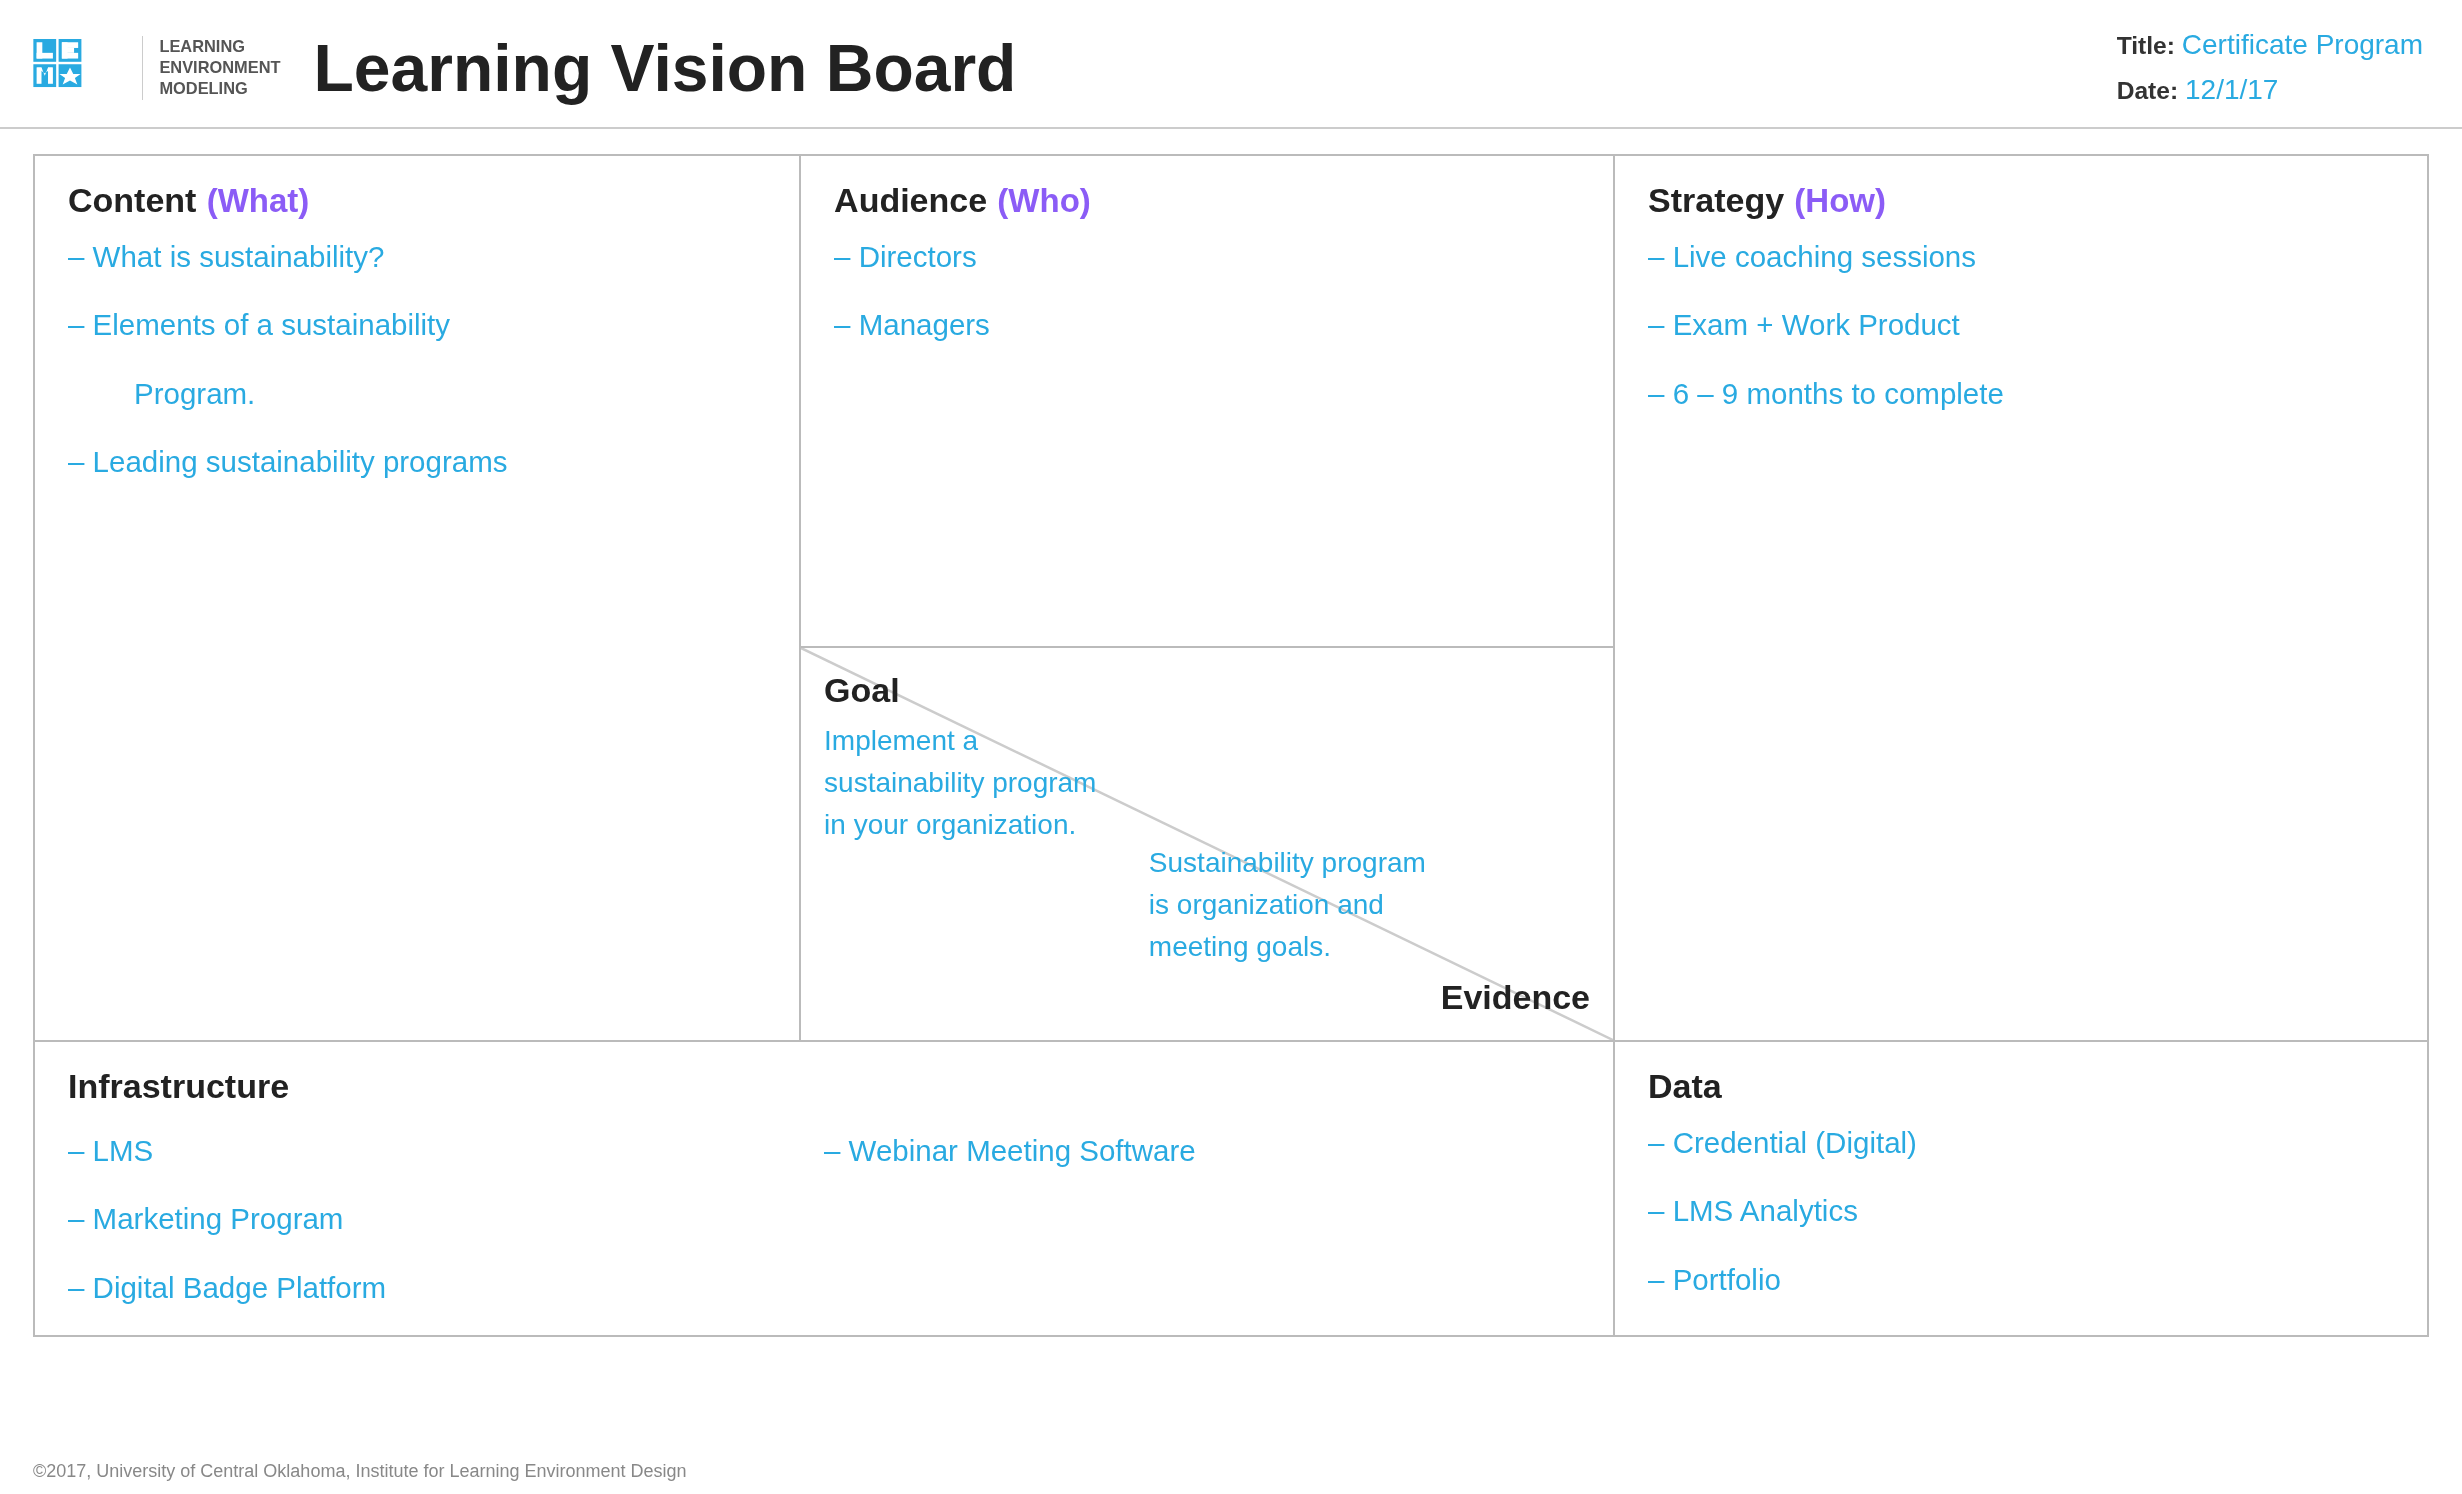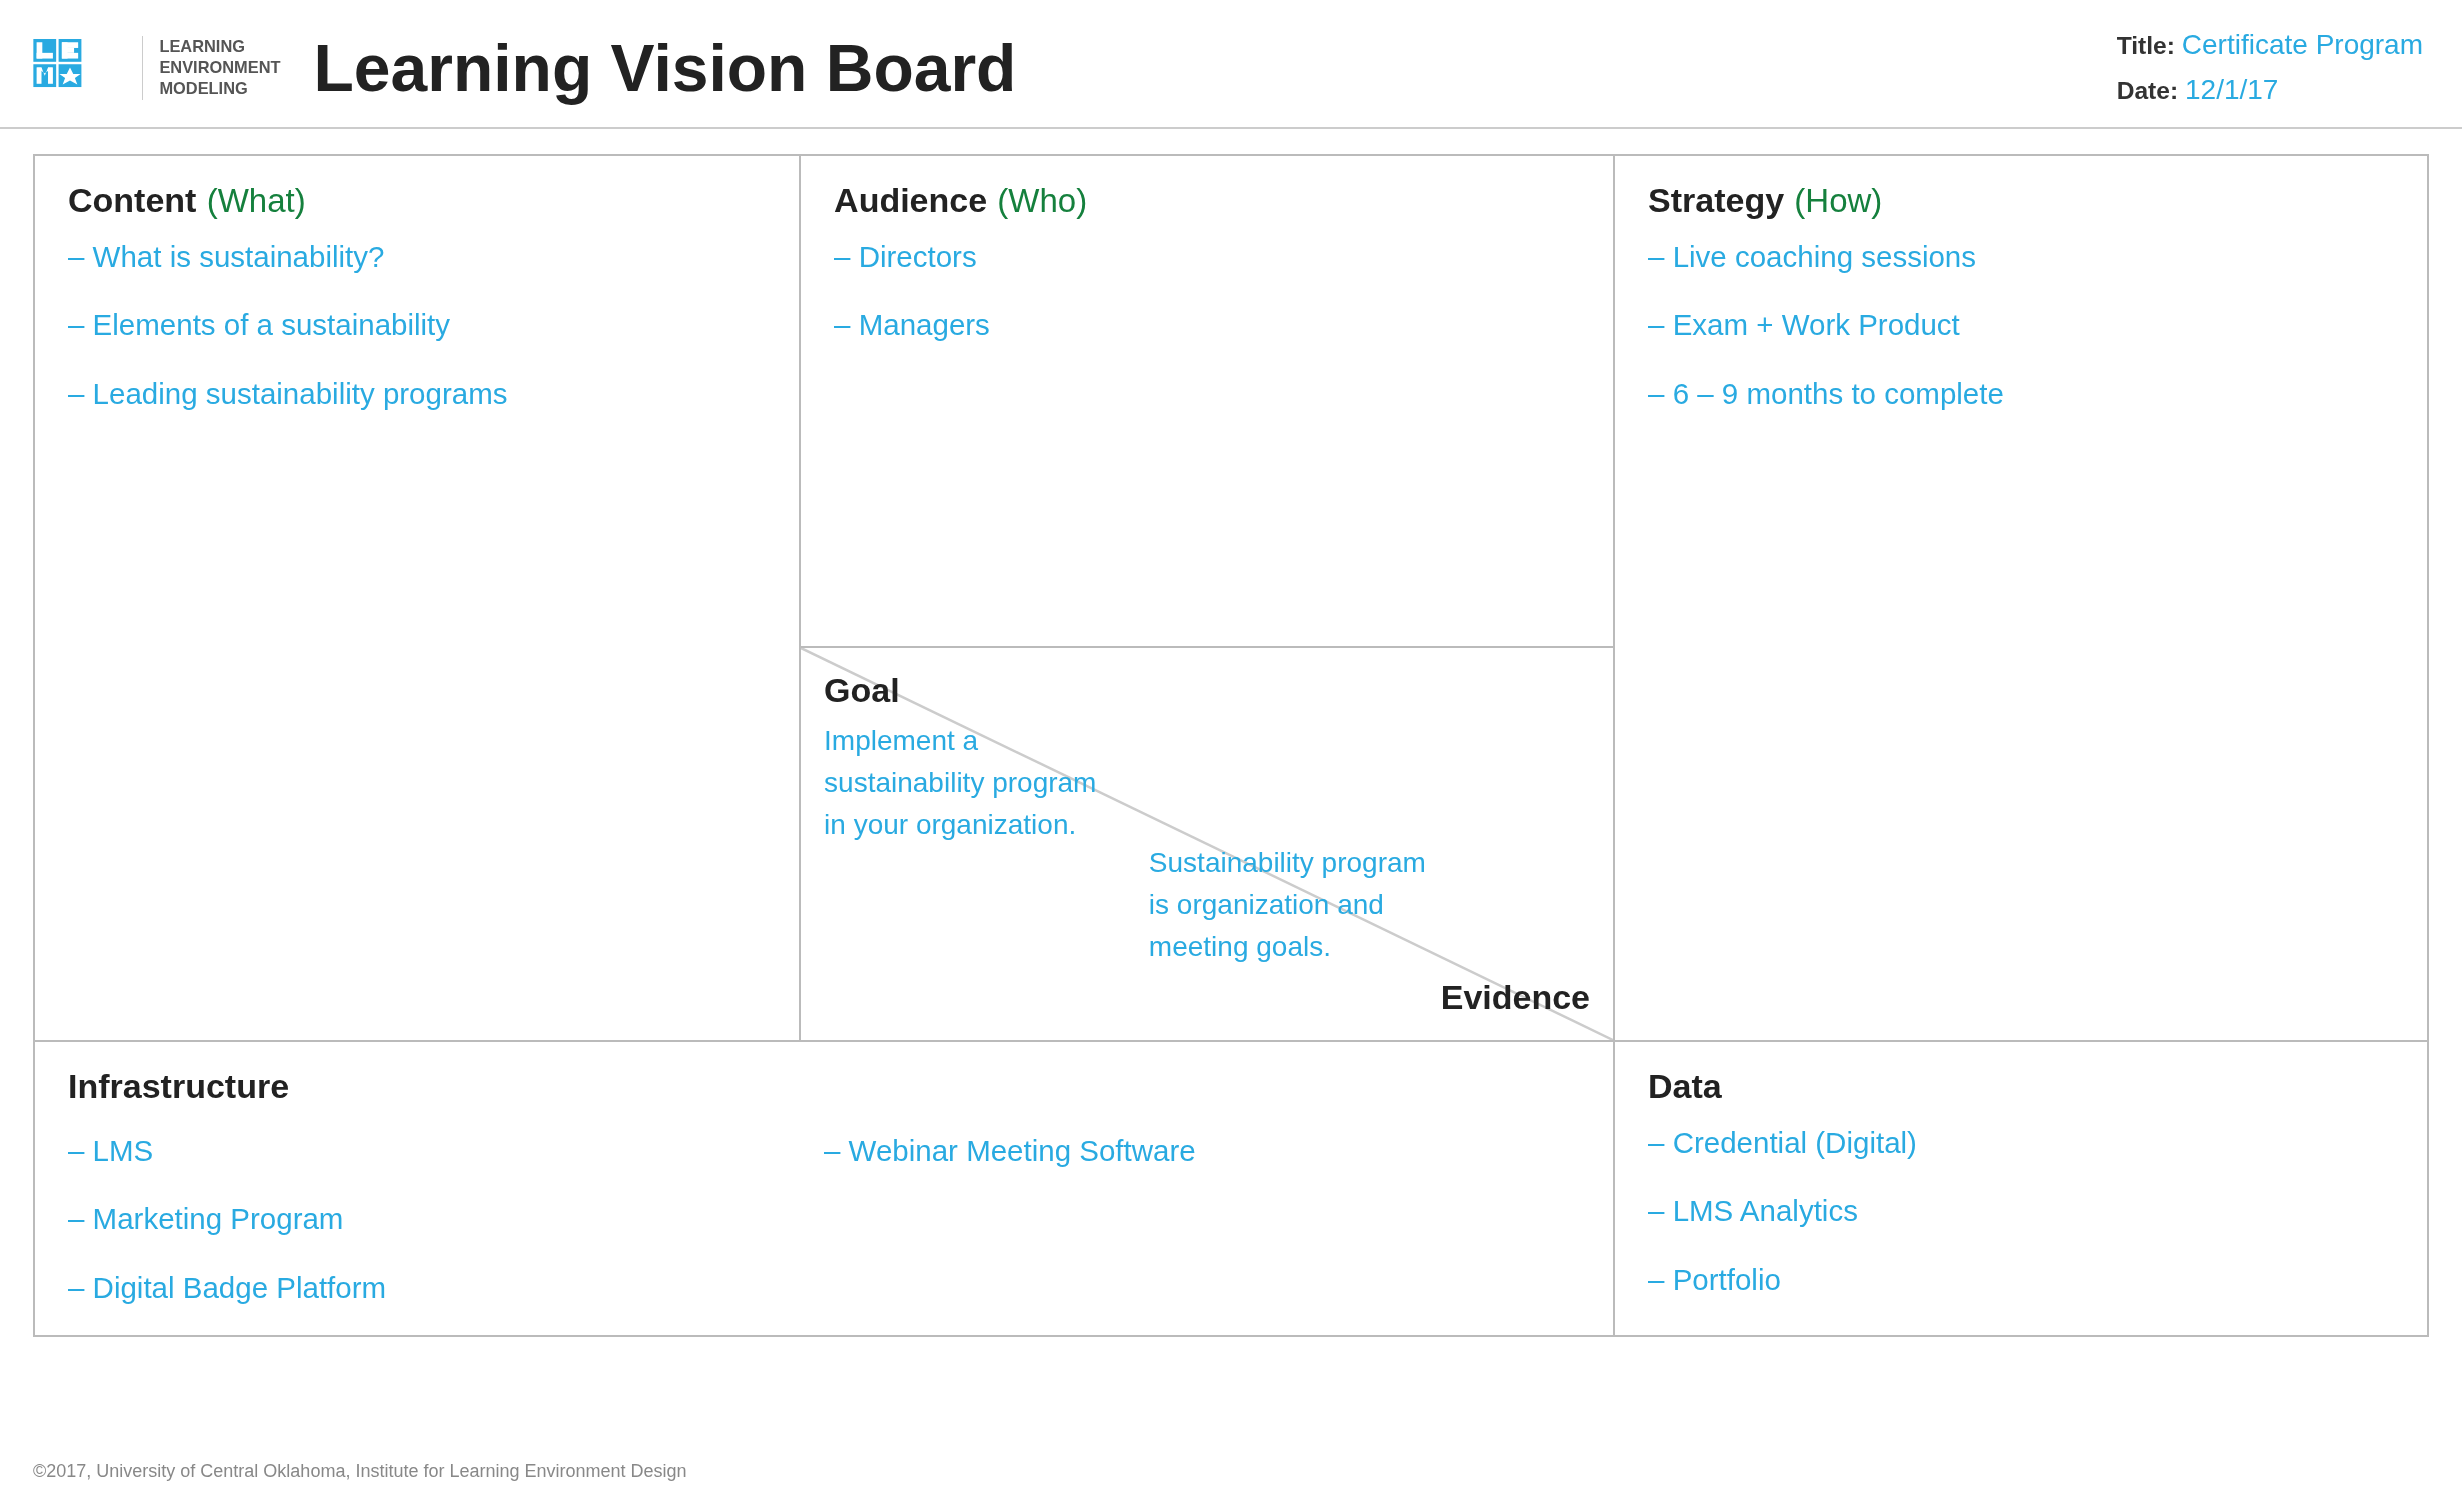--- a/index.html
+++ b/index.html
@@ -91,23 +91,23 @@
     .cell-label {
       font-size: 34px;
       font-weight: bold;
       color: #222;
       margin-bottom: 14.8px;
       display: inline;
     }
 
     .cell-label-handwritten {
       font-family: 'Comic Sans MS', cursive, sans-serif;
-      color: #15803d;
+      color: #8b5cf6;
       font-size: 33px;
-      font-weight: normal;
+      font-weight: bold;
       margin-left: 6.6px;
     }
 
     .handwritten-list {
       list-style: none;
       margin-top: 16.4px;
       display: flex;
       flex-direction: column;
       gap: 27px;
     }
@@ -242,20 +242,21 @@
     <div class="board-layout">
 
       <div class="bcell content-cell">
         <div>
           <span class="cell-label">Content</span>
           <span class="cell-label-handwritten">(What)</span>
         </div>
         <ul class="handwritten-list">
           <li>– What is sustainability?</li>
           <li>– Elements of a sustainability</li>
+          <li style="padding-left:66px;">    Program.</li>
           <li>– Leading sustainability programs</li>
         </ul>
       </div>
 
       <div class="bcell audience-cell">
         <div>
           <span class="cell-label">Audience</span>
           <span class="cell-label-handwritten">(Who)</span>
         </div>
         <ul class="handwritten-list">

